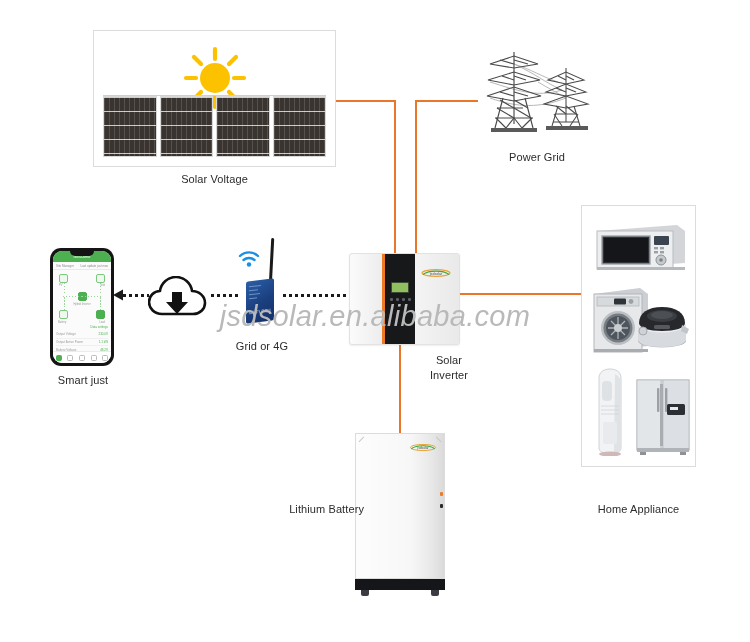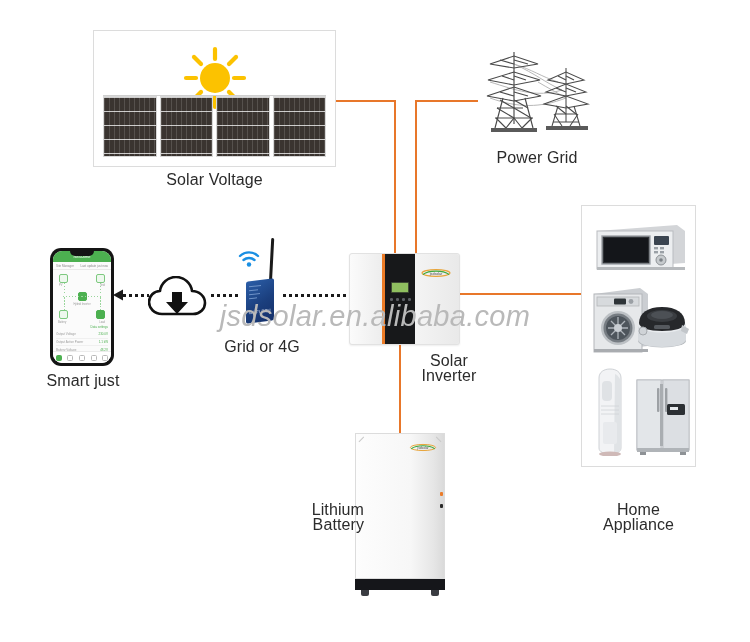--- a/index.html
+++ b/index.html
@@ -7,21 +7,21 @@
     width: 750px; height: 642px;
     background: #ffffff;
     font-family: "Liberation Sans", sans-serif;
     overflow: hidden;
   }
   #stage { position: relative; width: 750px; height: 642px; background: #fff; }
 
   .lbl {
     position: absolute;
     color: #2b2b2b;
-    font-size: 16px;
+    font-size: 11px;
     line-height: 15px;
     text-align: center;
     white-space: pre-line;
     letter-spacing: .1px;
   }
 
   
   .wire { position: absolute; background: #e8772a; }
   .wire-h { height: 2.4px; }
   .wire-v { width: 2.4px; }

